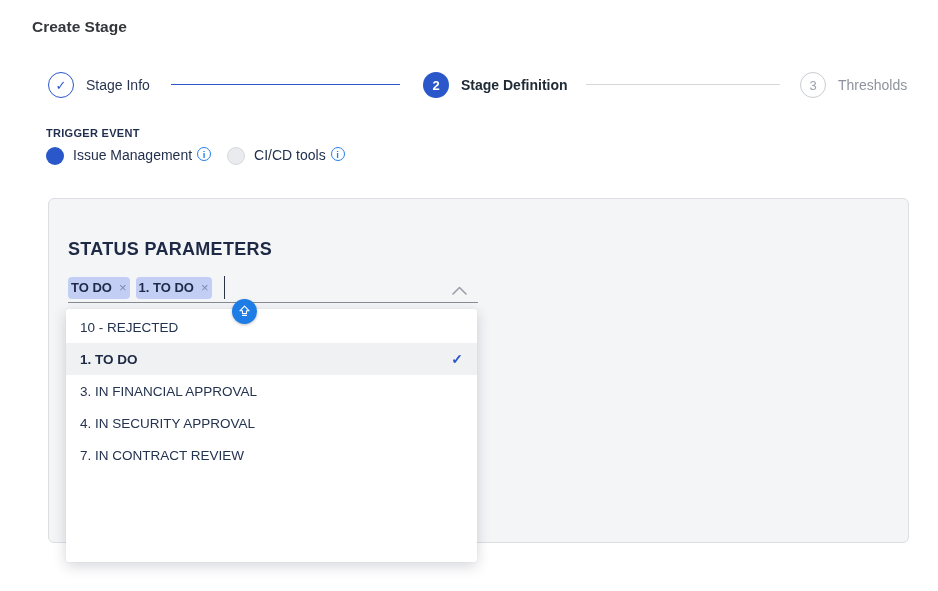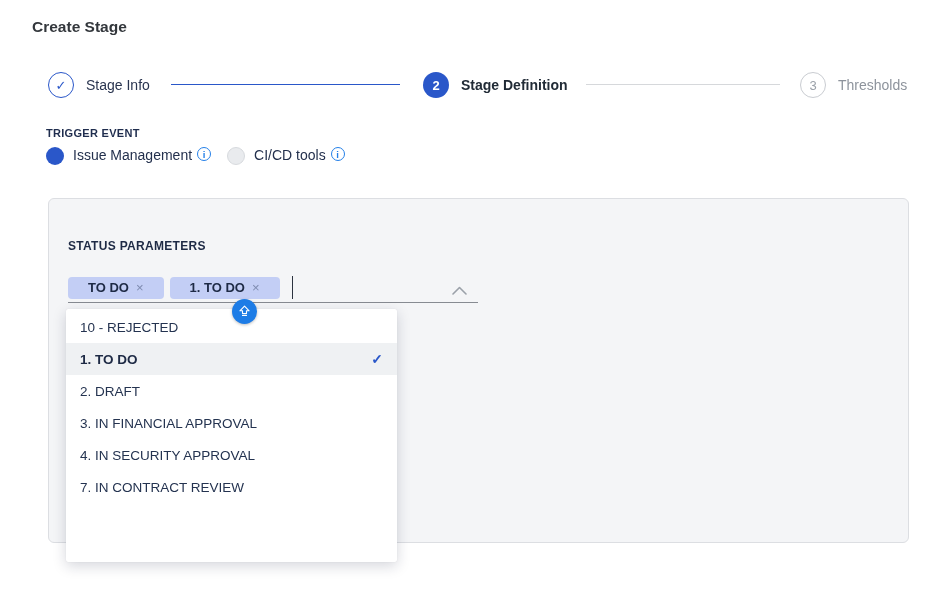--- a/index.html
+++ b/index.html
@@ -31,28 +31,28 @@
   .radio.off { background:#e9ebee; border:1px solid #d7dade; }
   .radio-label { font-size:14px; color:#23304d; margin-left:9px; }
   .info-icon { width:14px; height:14px; border-radius:50%; border:1.3px solid #2480e8; color:#2480e8;
     font-size:9.5px; font-weight:700; display:flex; align-items:center; justify-content:center; margin-left:5px; background:#fff; }
 
   
   .panel { position:absolute; left:40px; top:198px; width:861px; height:345px; background:#f4f5f7; border:1px solid #dcdee2; border-radius:6px; }
 
   
   .chips-row { position:absolute; left:60px; top:276px; display:flex; align-items:center; gap:6px; }
-  .chip { display:flex; align-items:center; background:#c3cef5; border-radius:4px; height:22px; padding:0 20px; font-size:13px; font-weight:600; color:#1e2a45; }
+  .chip { display:flex; align-items:center; background:#c3cef5; border-radius:4px; height:22px; padding:0 3px; font-size:13px; font-weight:600; color:#1e2a45; }
   .chip-x { margin-left:7px; color:#7e8bb0; font-size:13px; font-weight:400; cursor:pointer; }
   .text-caret { width:1.5px; height:23px; background:#2c3340; margin-left:6px; }
   .chevron-up { position:absolute; left:444px; top:282px; }
   .select-underline { position:absolute; left:60px; top:302px; width:410px; height:1px; background:#878b92; }
 
   
-  .dropdown { position:absolute; left:58px; top:309px; width:331px; height:253px; background:#fff; border-radius:2px;
+  .dropdown { position:absolute; left:58px; top:309px; width:411px; height:253px; background:#fff; border-radius:2px;
     box-shadow:0 4px 14px rgba(20,30,60,.18), 0 0 1px rgba(0,0,0,.12); overflow:hidden; padding-top:2px; z-index:5; }
   .dd-item { height:32px; display:flex; align-items:center; justify-content:space-between; padding:0 14px; font-size:13.5px; color:#243350; cursor:pointer; }
   .dd-item.selected { background:#eff1f3; font-weight:700; color:#1e2a45; }
   .dd-check { color:#2a57c9; font-size:14px; font-weight:600; }
 
   
   .cursor-badge { position:absolute; left:224px; top:299px; width:25px; height:25px; border-radius:50%;
     background:#1d7ce6; z-index:6; display:flex; align-items:center; justify-content:center; box-shadow:0 1px 3px rgba(0,0,0,.25); }
 </style>
 </head>
@@ -84,21 +84,21 @@
     <div class="radio on"></div>
     <div class="radio-label">Issue Management</div>
     <div class="info-icon">i</div>
     <div style="width:16px;"></div>
     <div class="radio off"></div>
     <div class="radio-label">CI/CD tools</div>
     <div class="info-icon">i</div>
   </div>
 
   <div class="panel"></div>
-  <div class="section-label" style="left:60px; top:239px; font-size:12px; color:#1e2a45;">STATUS PARAMETERS</div>
+  <div class="section-label" style="left:60px; top:239px; font-size:18px; color:#1e2a45;">STATUS PARAMETERS</div>
 
   <div class="chips-row">
     <div class="chip">
       <span>TO DO</span>
       <span class="chip-x">×</span>
     </div>
     <div class="chip">
       <span>1. TO DO</span>
       <span class="chip-x">×</span>
     </div>
@@ -113,23 +113,20 @@
 
   <div class="dropdown">
     <div class="dd-item">
       <span>10 - REJECTED</span>
     </div>
     <div class="dd-item selected">
       <span>1. TO DO</span>
       <span class="dd-check">✓</span>
     </div>
     <div class="dd-item">
-      <span>2. DRAFT</span>
-    </div>
-    <div class="dd-item">
       <span>3. IN FINANCIAL APPROVAL</span>
     </div>
     <div class="dd-item">
       <span>4. IN SECURITY APPROVAL</span>
     </div>
     <div class="dd-item">
       <span>7. IN CONTRACT REVIEW</span>
     </div>
   </div>
 

